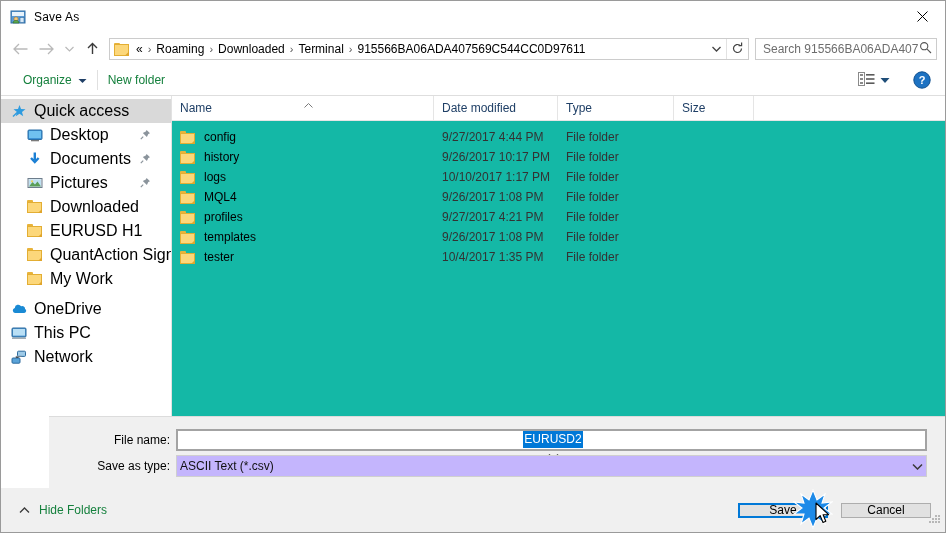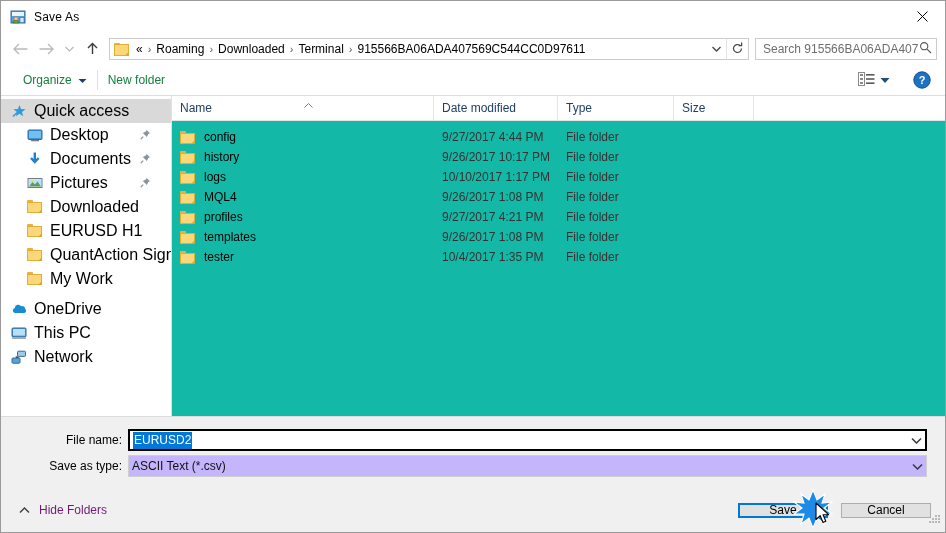--- a/index.html
+++ b/index.html
@@ -167,50 +167,51 @@
     background: #e0a52c;
     clip-path: polygon(100% 0, 100% 100%, 0 100%);
   }
 
   
   .formarea {
     flex: 0 0 72px; background: #f0f0f0;
     border-top: 1px solid #dcdcdc;
     padding: 12px 18px 0 0;
     position: relative;
+    margin-left: 48px;
   }
   .formrow { display: flex; align-items: center; height: 22px; margin-bottom: 4px; }
   .formlabel {
     width: 127px; flex: 0 0 127px; text-align: right; padding-right: 6px;
     font-size: 12px; color: #000;
   }
   .combo {
     flex: 1 1 auto; height: 22px; display: flex; align-items: center;
     background: #ffffff; border: 1px solid #7a7a7a; padding-left: 3px;
     position: relative; min-width: 0;
   }
-  .combo.focused { border: 2px solid #000000; }
+  .combo.focused { border: 2px solid #a3a3a3; flex-direction: column; }
   .combo.disabled { background: #c4b5fd; border: 1px solid #cfcfcf; color: #111; }
   .combo-text { flex: 1 1 auto; font-size: 12px; white-space: nowrap; overflow: hidden; }
   .combo-text.selected-text {
     background: #0078d7; color: #ffffff; padding: 1px 1px 2px 1px; display: inline-block;
     flex: 0 0 auto;
   }
   .combo-arrow {
     width: 17px; flex: 0 0 17px; display: flex; align-items: center; justify-content: center;
   }
 
   
   .footer {
     flex: 0 0 44px; background: #f0f0f0;
     display: flex; align-items: center;
     padding: 0 14px 0 14px;
     position: relative;
   }
-  .hide-folders { display: flex; align-items: flex-start; gap: 9px; font-size: 12px; color: #701a75; padding-left: 4px; }
+  .hide-folders { display: flex; align-items: flex-start; gap: 9px; font-size: 12px; color: #15803d; padding-left: 4px; }
   .footer-spacer { flex: 1 1 auto; }
   .btn {
     width: 90px; height: 15px; margin-left: 13px;
     background: #e1e1e1; border: 1px solid #adadad;
     display: flex; align-items: center; justify-content: center;
     font-size: 12px; color: #000;
   }
   .btn.default { border: 2px solid #0078d7; background: #e1e1e1; }
   .grip { position: absolute; right: 5px; bottom: 4px; }
 

